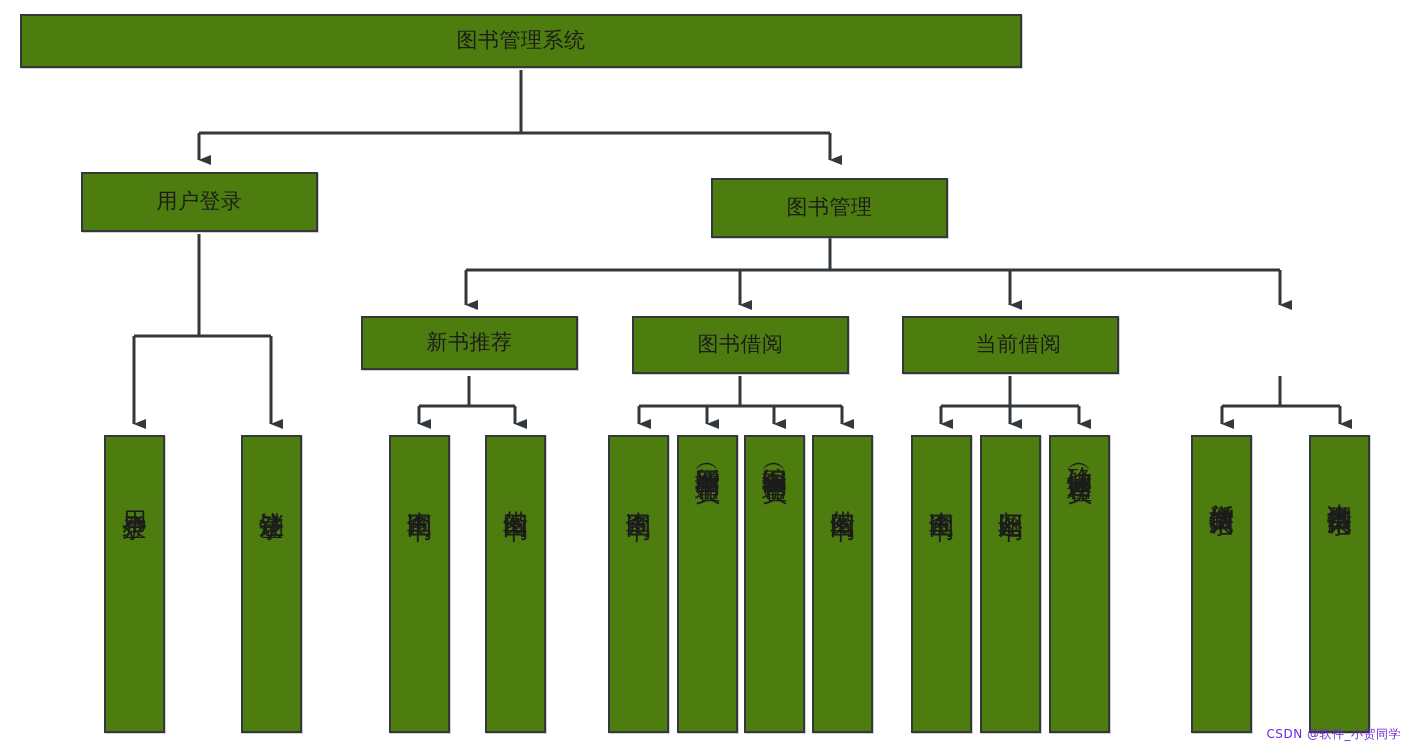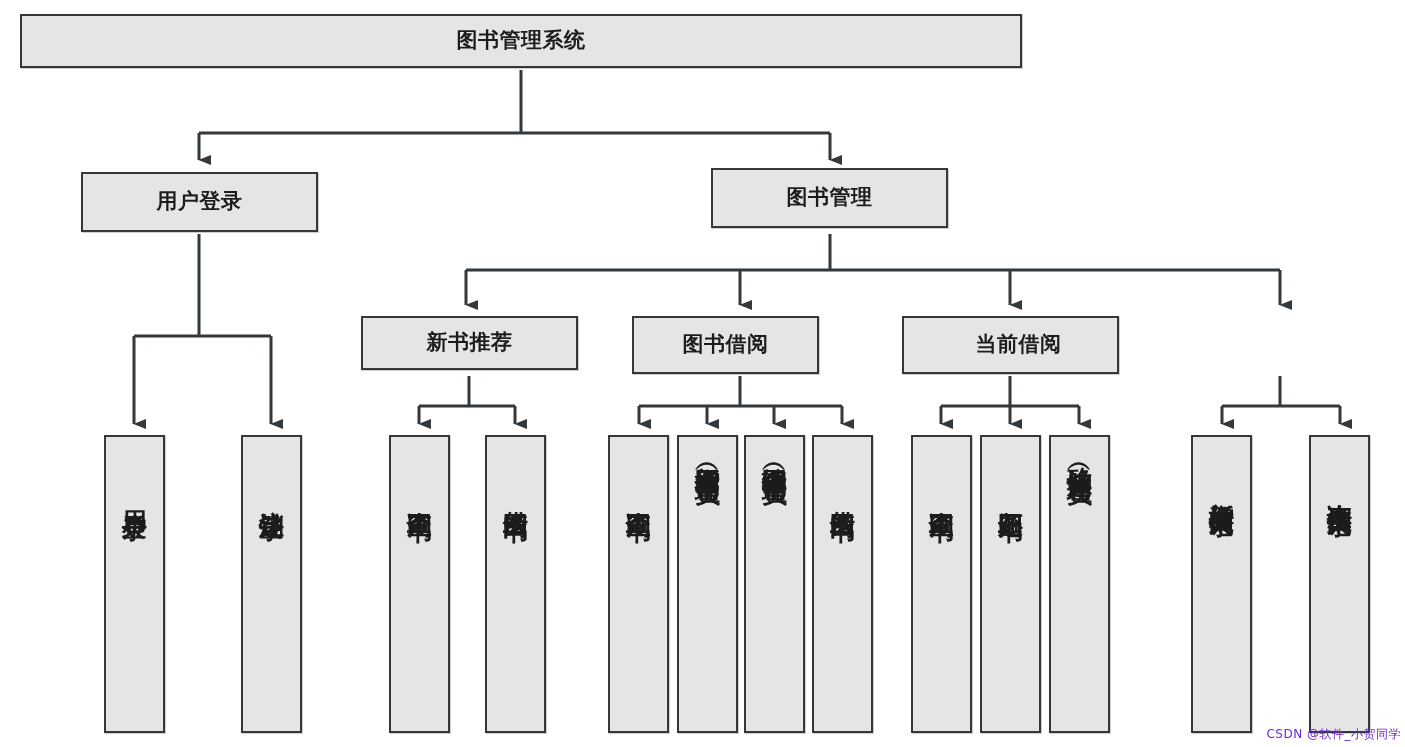--- a/index.html
+++ b/index.html
@@ -20,29 +20,28 @@
   #edges {
     position: absolute;
     left: 0;
     top: 0;
     width: 1405px;
     height: 747px;
   }
   .node {
     position: absolute;
     box-sizing: border-box;
-    background: #e5e5e5;
+    background: #4d7c0f;
     border: 2px solid #33383d;
     box-shadow: 1px 1px 0 rgba(150,150,150,0.45);
     display: flex;
     align-items: center;
     justify-content: center;
     color: #1c1c1c;
     z-index: 2;
-    font-weight: bold;
   }
   .node .label {
     display: block;
     line-height: 1.02;
     letter-spacing: 0.5px;
   }
   .node.horiz .label {
     font-size: 21px;
     white-space: nowrap;
   }
@@ -134,28 +133,28 @@
     </g>
   </svg>
 
   <div class="node horiz" style="left:20px; top:14px; width:1002px; height:54px;">
     <span class="label">图书管理系统</span>
   </div>
 
   <div class="node horiz" style="left:81px; top:172px; width:237px; height:60px;">
     <span class="label">用户登录</span>
   </div>
-  <div class="node horiz" style="left:711px; top:168px; width:237px; height:60px;">
+  <div class="node horiz" style="left:711px; top:178px; width:237px; height:60px;">
     <span class="label">图书管理</span>
   </div>
 
   <div class="node horiz" style="left:361px; top:316px; width:217px; height:54px;">
     <span class="label">新书推荐</span>
   </div>
-  <div class="node horiz" style="left:632px; top:316px; width:187px; height:58px;">
+  <div class="node horiz" style="left:632px; top:316px; width:217px; height:58px;">
     <span class="label">图书借阅</span>
   </div>
   <div class="node horiz" style="left:902px; top:316px; width:217px; height:58px;padding-left:16px;">
     <span class="label">当前借阅</span>
   </div>
 
   <div class="node vert mid" style="left:104px; top:435px; width:61px; height:298px;">
     <span class="label">用户登录</span>
   </div>
   <div class="node vert mid" style="left:241px; top:435px; width:61px; height:298px;">

